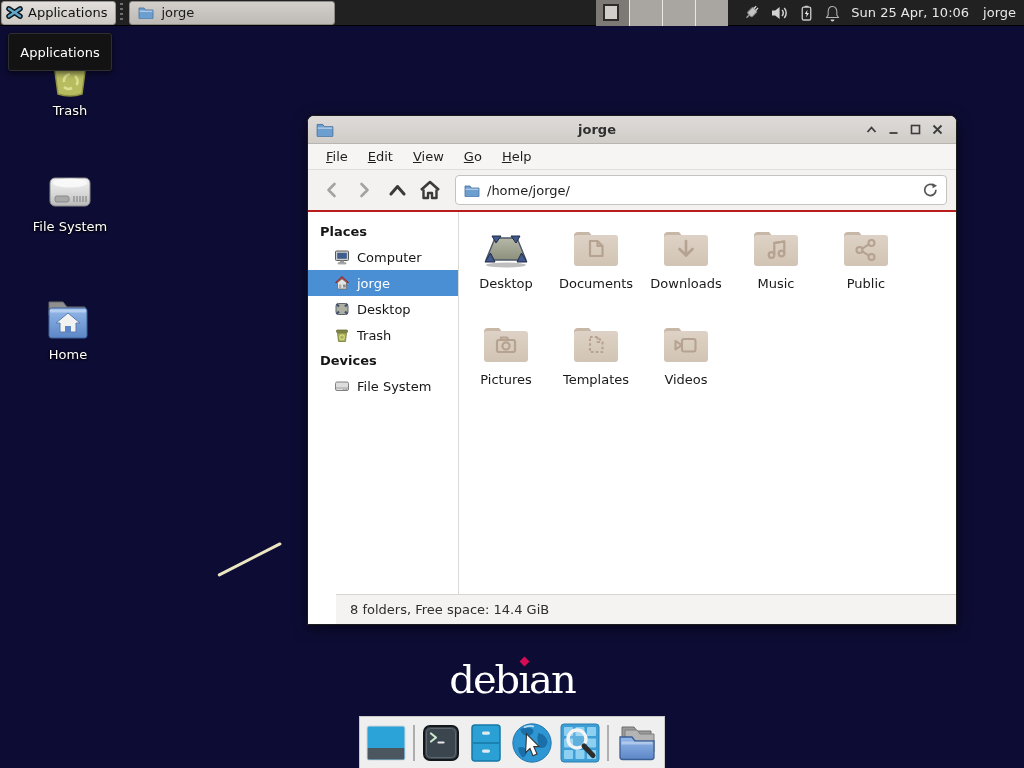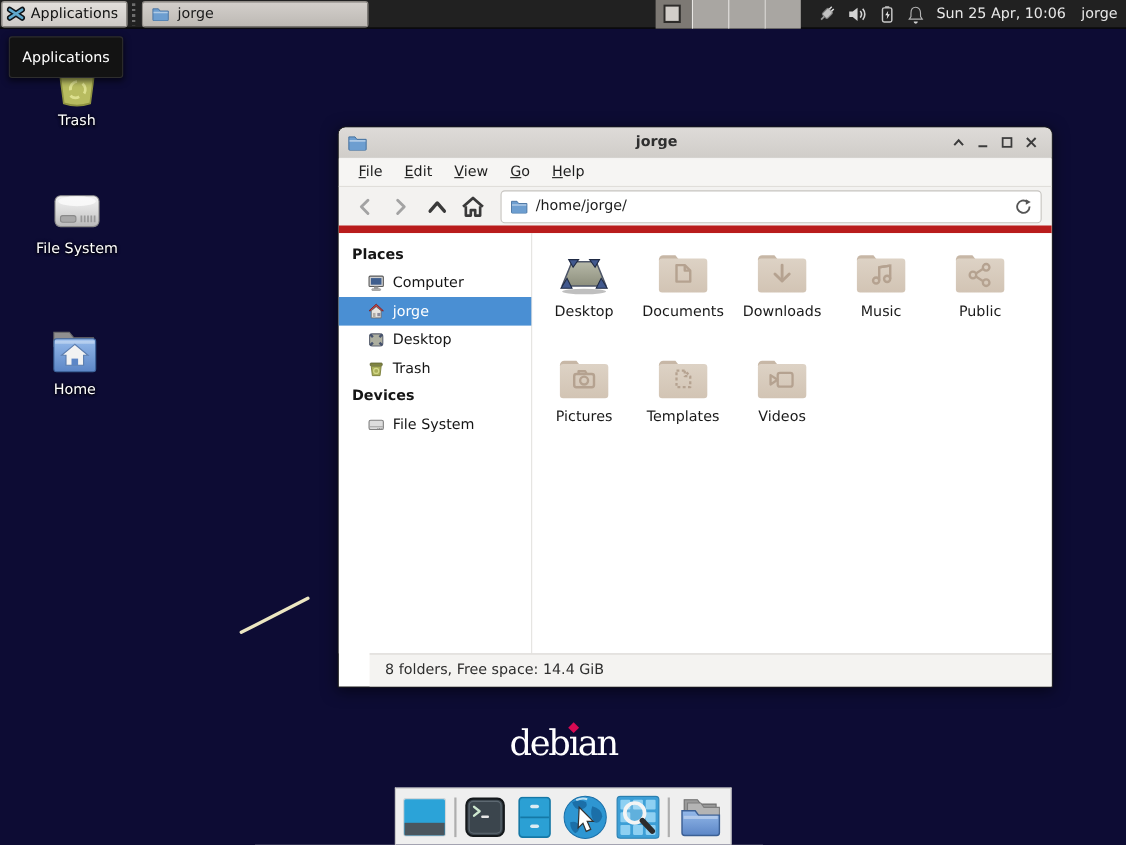--- a/index.html
+++ b/index.html
@@ -29,38 +29,38 @@
   
   .desk-icon { position:absolute; width:96px; display:flex; flex-direction:column; align-items:center; z-index:10; }
   .desk-icon .dlabel { margin-top:3px; color:#fff; text-shadow:0 1px 2px #000, 0 0 3px #000; }
   .di-trash { left:22px; top:36px; }
   .di-fs { left:22px; top:166px; }
   .di-home { left:20px; top:296px; }
 
   .artifact-line { position:absolute; left:218px; top:574px; width:71px; height:3px; background:#ece7c2; transform:rotate(-27deg); transform-origin:left center; border-radius:2px; z-index:5; }
 
   
-  .debian-logo { position:absolute; top:656px; left:0; width:1024px; text-align:center; color:#fff; font-family:"DejaVu Serif","Liberation Serif",serif; font-size:32px; letter-spacing:-2px; z-index:5; }
+  .debian-logo { position:absolute; top:656px; left:0; width:1024px; text-align:center; color:#fff; font-family:"DejaVu Serif","Liberation Serif",serif; font-size:40px; letter-spacing:-2px; z-index:5; }
   .debian-logo .iwrap { position:relative; display:inline-block; }
   .debian-logo .idot { position:absolute; left:50%; top:2px; width:7px; height:7px; margin-left:-3px; background:#d70a53; transform:rotate(45deg); }
 
   
   .window { position:absolute; left:307px; top:115px; width:650px; height:510px; background:#fff; border:1px solid #1c1c1c; border-radius:7px 7px 0 0; box-shadow:0 3px 14px rgba(0,0,0,.55); z-index:20; display:flex; flex-direction:column; }
   .titlebar { height:28px; background:linear-gradient(#dedbd8,#d0cdc9); border-radius:6px 6px 0 0; border-bottom:1px solid #b9b5b0; display:flex; align-items:center; padding:0 8px; }
   .titlebar .wtitle { flex:1; text-align:center; font-weight:bold; color:#2f2f2f; }
   .tb-btn { width:22px; height:22px; display:flex; align-items:center; justify-content:center; }
   .menubar { height:26px; background:#f6f5f3; border-bottom:1px solid #e0deda; display:flex; align-items:center; padding-left:8px; }
   .menu-item { display:inline-block; padding:4px 10px; color:#1e1e1e;text-align:right; }
   .menu-item::first-letter { text-decoration:underline; }
-  .toolbar { height:42px; background:#f3f2f0; border-bottom:7px solid #b91c1c; display:flex; align-items:center; padding:0 9px; }
+  .toolbar { height:42px; background:#f3f2f0; border-bottom:2px solid #b91c1c; display:flex; align-items:center; padding:0 9px; }
   .tool-btn { width:28px; height:28px; display:flex; align-items:center; justify-content:center; margin-right:5px; border-radius:3px; }
   .pathbar { flex:1; height:30px; background:#fff; border:1px solid #c6c3bf; border-radius:4px; margin-left:6px; display:flex; align-items:center; padding:0 8px; }
   .pathbar .path-text { flex:1; margin-left:7px; color:#1c1c1c; }
   .win-body { flex:1; display:flex; min-height:0; }
-  .sidebar { width:176px; background:#fff; border-right:1px solid #dcdad6; padding-top:7px; }
+  .sidebar { width:151px; background:#fff; border-right:1px solid #dcdad6; padding-top:7px; }
   .side-header { font-weight:bold; color:#161616; padding:5px 10px 5px 12px; }
   .side-item { height:26px; display:flex; align-items:center; gap:7px; padding-left:26px; color:#161616; }
   .side-item.selected { background:#4a8fd3; color:#fff; }
   .side-item svg { flex:0 0 auto; }
   .main-area { flex:1; background:#fff; display:flex; flex-wrap:wrap; align-content:flex-start; padding:12px 0 0 2px; }
   .file-item { width:90px; height:96px; display:flex; flex-direction:column; align-items:center; }
   .file-item .flabel { margin-top:4px; color:#1a1a1a; }
   .statusbar { height:30px; background:#f4f3f1; border-top:1px solid #d8d5d1; display:flex; align-items:center; padding-left:14px; color:#2e2e2e;margin-left:28px; }
 
   

